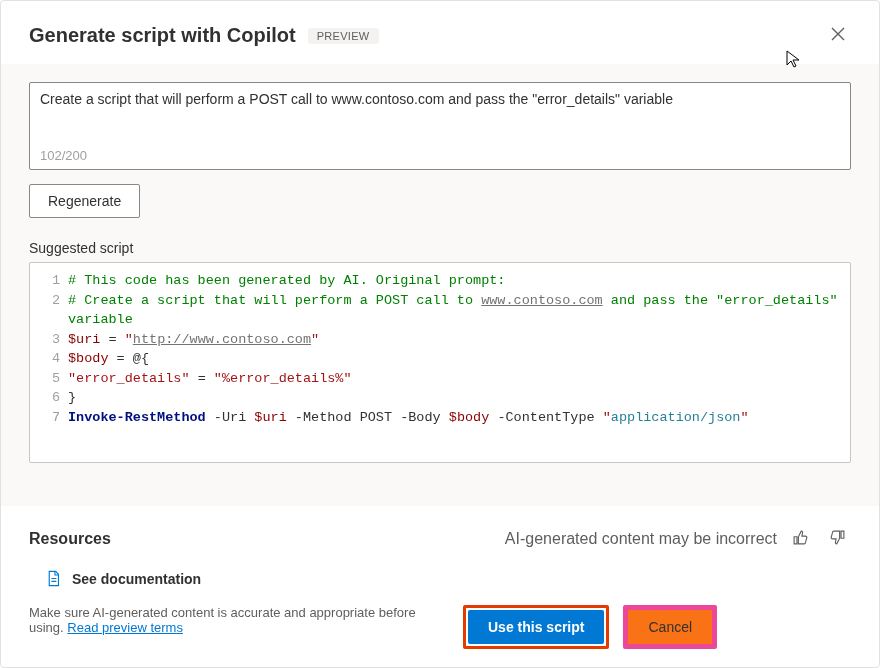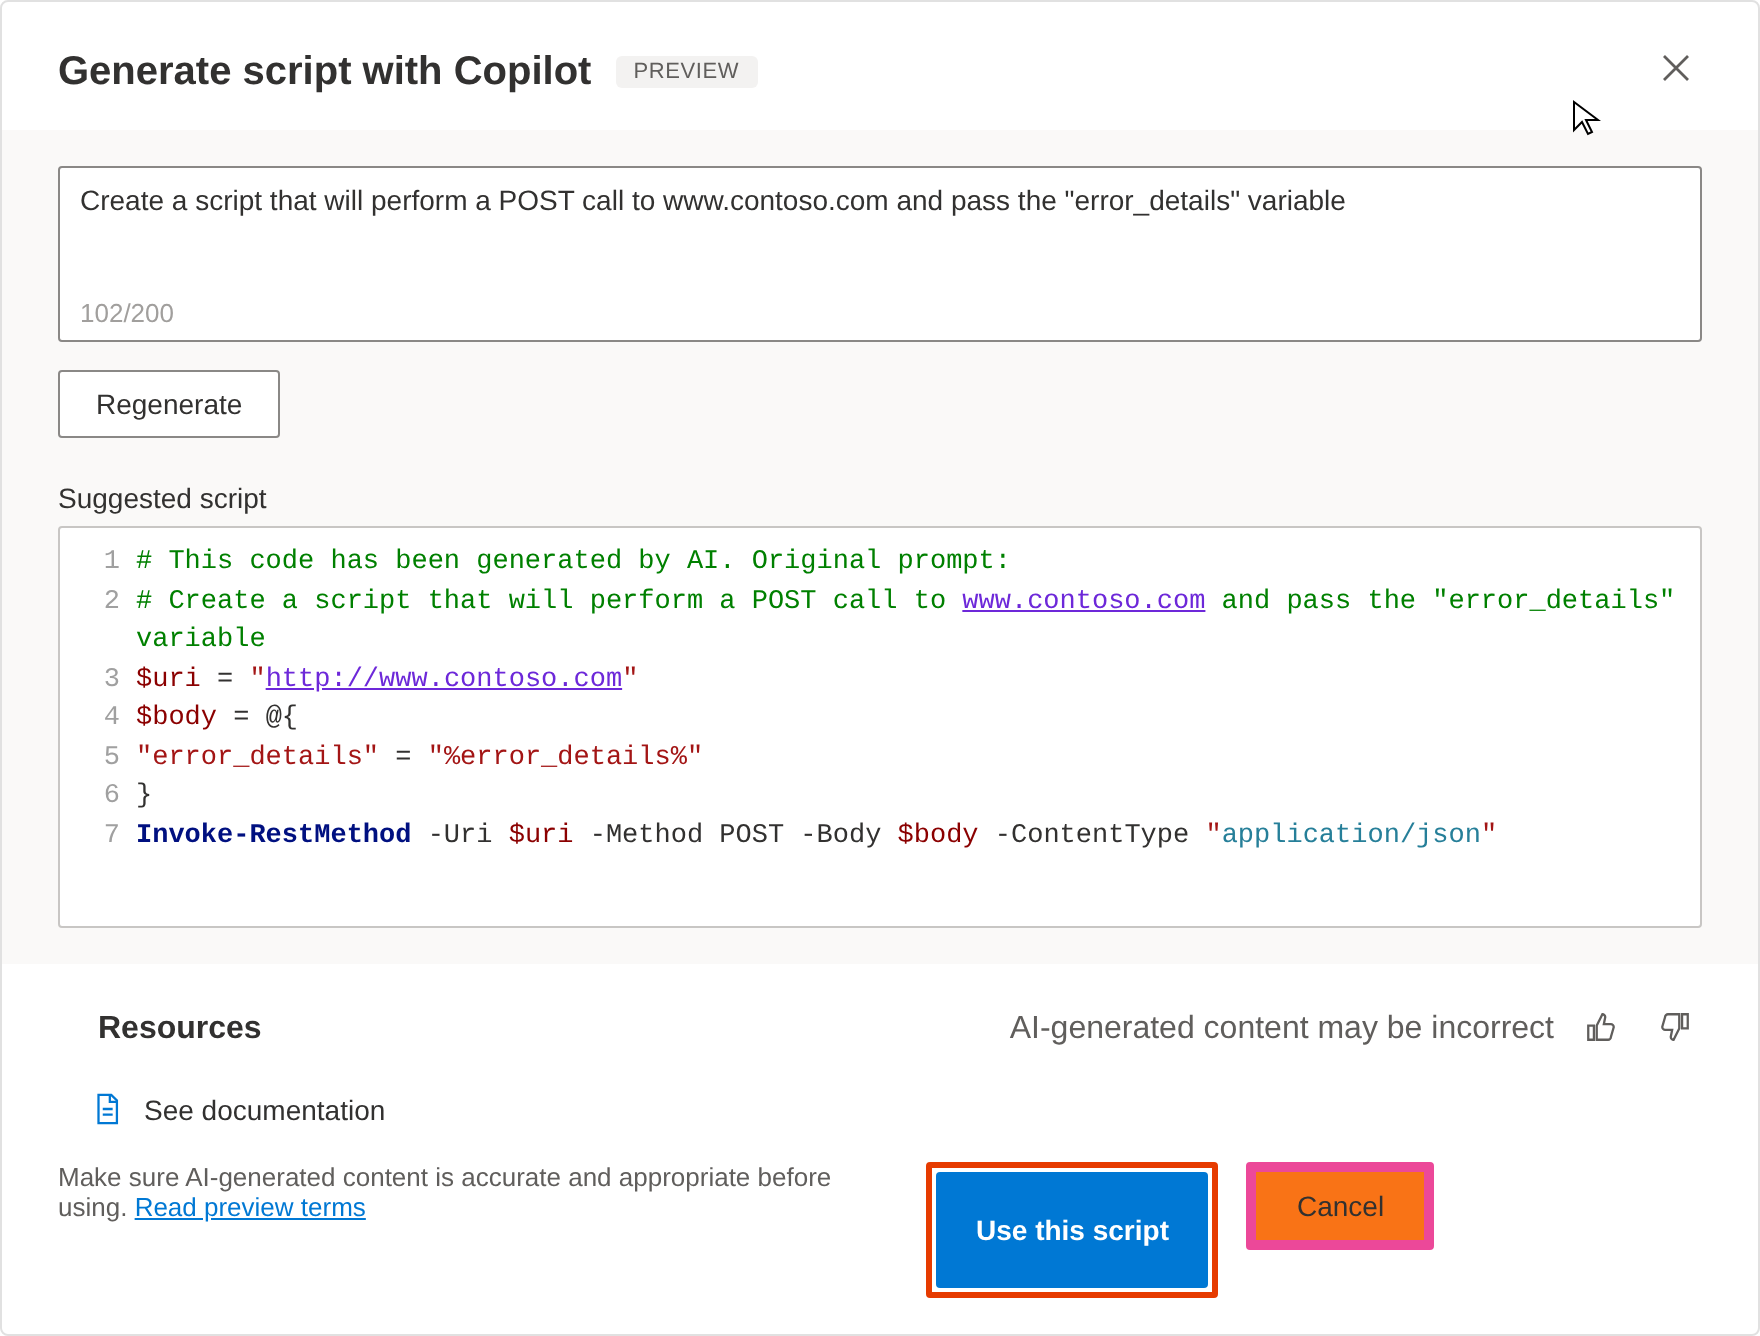--- a/index.html
+++ b/index.html
@@ -124,56 +124,56 @@
     }
     .ln {
       color: #a0a0a0;
       width: 18px;
       text-align: right;
       margin-right: 8px;
       user-select: none;
       flex-shrink: 0;
     }
     .c-comment { color: #008000; }
-    .c-url { color: #6d28d9; text-decoration: underline; margin-top: 44px; }
+    .c-url { color: #737373; text-decoration: underline; margin-top: 44px; }
     .c-var { color: #8b0000; }
     .c-str { color: #a31515; }
     .c-cmd { color: #001080; font-weight: bold; margin-top: 10px; }
     .c-type { color: #267f99; }
     .c-default { color: #323130; }
 
     .resources-row {
       display: flex;
       align-items: center;
       padding: 18px 28px 6px 28px;
       gap: 10px;
     }
     .resources-title {
       font-size: 16px;
       font-weight: 600;
       flex: 1;
-      margin-left: 20px;
     }
     .ai-note {
       font-size: 16px;
       color: #605e5c;
     }
     .feedback-btn {
       background: none;
       border: 1px solid transparent;
       border-radius: 4px;
       padding: 4px;
       cursor: pointer;
       color: #605e5c;
     }
     .doc-row {
       display: flex;
       align-items: center;
       gap: 10px;
       padding: 10px 28px 4px 44px;
+      font-weight: bold;
     }
     .doc-icon { color: #0078d4; }
     .doc-txt { font-size: 14px; color: #323130; }
 
     .footer {
       display: flex;
       align-items: flex-start;
       padding: 14px 28px 18px 28px;
       gap: 14px;
     }
@@ -182,21 +182,21 @@
       color: #605e5c;
       flex: 1;
       max-width: 420px;
     }
     .footer-note a { color: #0078d4; text-decoration: underline; cursor: pointer; }
     .primary-btn {
       background: #0078d4;
       color: #fff;
       border: none;
       border-radius: 2px;
-      padding: 21px 20px;
+      padding: 9px 20px;
       font-size: 14px;
       font-weight: 600;
       cursor: pointer;
     }
     .primary-wrap {
       border: 3px solid #e63b00;
       padding: 2px;
       border-radius: 2px;
     }
     .secondary-btn {

